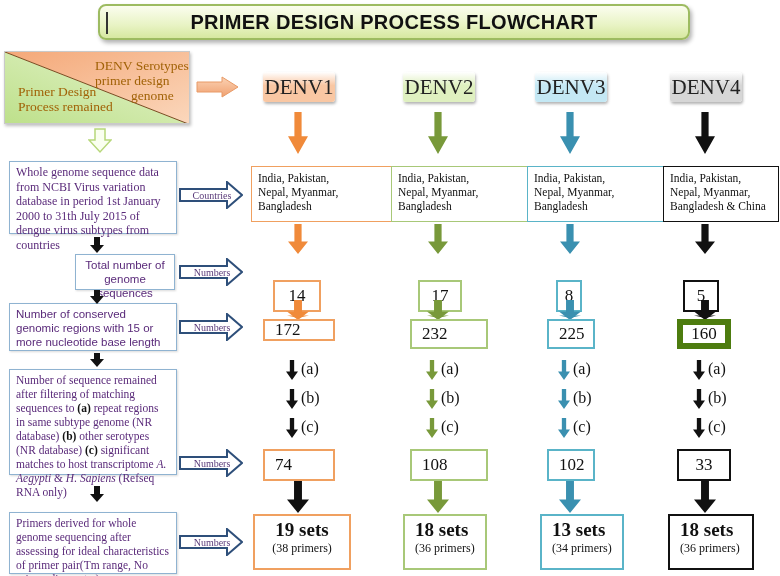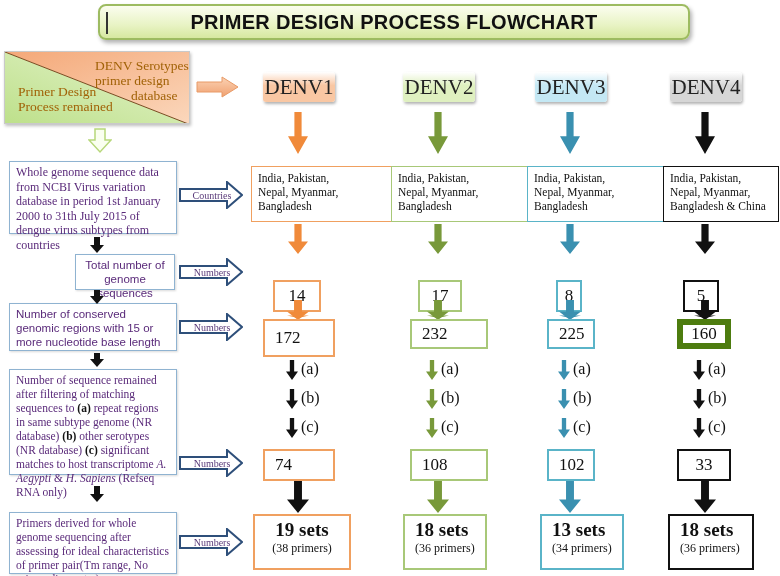--- a/index.html
+++ b/index.html
@@ -54,21 +54,21 @@
           <stop offset="1" stop-color="#e6f4cf"></stop>
       </linearGradient>
     </defs>
     <polygon points="0,0 186,0 186,73" fill="url(#gOr)"></polygon>
     <polygon points="0,0 186,73 0,73" fill="url(#gGr)"></polygon>
     <line x1="0" y1="0" x2="186" y2="73" stroke="#7a4a20" stroke-width="1"></line>
   </svg>
   <div class="legend-text" style="left:90px;top:6px;">
     <div>DENV Serotypes</div>
     <div>primer  design</div>
-    <div style="padding-left:36px;">database</div>
+    <div style="padding-left:36px;">genome</div>
   </div>
   <div class="legend-text" style="left:13px;top:32px;">
     <div>Primer Design</div>
     <div>Process remained</div>
   </div>
 </div>
 
 <svg class="abs" style="left:196px;top:76px;" width="44" height="22">
   <defs>
       <linearGradient id="gArr" x1="0" x2="0" y1="0" y2="1">
@@ -156,21 +156,21 @@
     <svg class="abs" style="left:288px;top:224px;position:absolute;" width="20" height="30">
       <polygon points="6.4,0 13.6,0 13.6,17.4 20,17.4 10,30 0,17.4 6.4,17.4" fill="#f08a3a"></polygon>
     </svg>
     <div class="abs num-box" style="left:273px;top:280px;width:48px;height:32px;border:2px solid #f0a060;justify-content:center;">14</div>
     <svg class="abs" style="left:287px;top:312px;position:absolute;" width="22" height="6">
       <polygon points="7.04,0 14.96,0 14.96,3.48 22,3.48 11,6 0,3.48 7.04,3.48" fill="#f08a3a"></polygon>
     </svg>
     <svg class="abs" style="left:287px;top:300px;position:absolute;" width="22" height="20">
       <polygon points="7.04,0 14.96,0 14.96,11.6 22,11.6 11,20 0,11.6 7.04,11.6" fill="#f08a3a"></polygon>
     </svg>
-    <div class="abs num-box" style="left:263px;top:319px;width:72px;height:38px;border:2px solid #f0a060;padding-left:10px;justify-content:flex-start;">172</div>
+    <div class="abs num-box" style="left:263px;top:319px;width:72px;height:22px;border:2px solid #f0a060;padding-left:10px;justify-content:flex-start;">172</div>
     <svg class="abs" style="left:286px;top:360px;position:absolute;" width="12" height="20">
       <polygon points="3.84,0 8.16,0 8.16,11.6 12,11.6 6,20 0,11.6 3.84,11.6" fill="#111111"></polygon>
     </svg>
     <div class="filter-label" style="left:301px;top:360px;">(a)</div>
     <svg class="abs" style="left:286px;top:389px;position:absolute;" width="12" height="20">
       <polygon points="3.84,0 8.16,0 8.16,11.6 12,11.6 6,20 0,11.6 3.84,11.6" fill="#111111"></polygon>
     </svg>
     <div class="filter-label" style="left:301px;top:389px;">(b)</div>
     <svg class="abs" style="left:286px;top:418px;position:absolute;" width="12" height="20">
       <polygon points="3.84,0 8.16,0 8.16,11.6 12,11.6 6,20 0,11.6 3.84,11.6" fill="#111111"></polygon>

